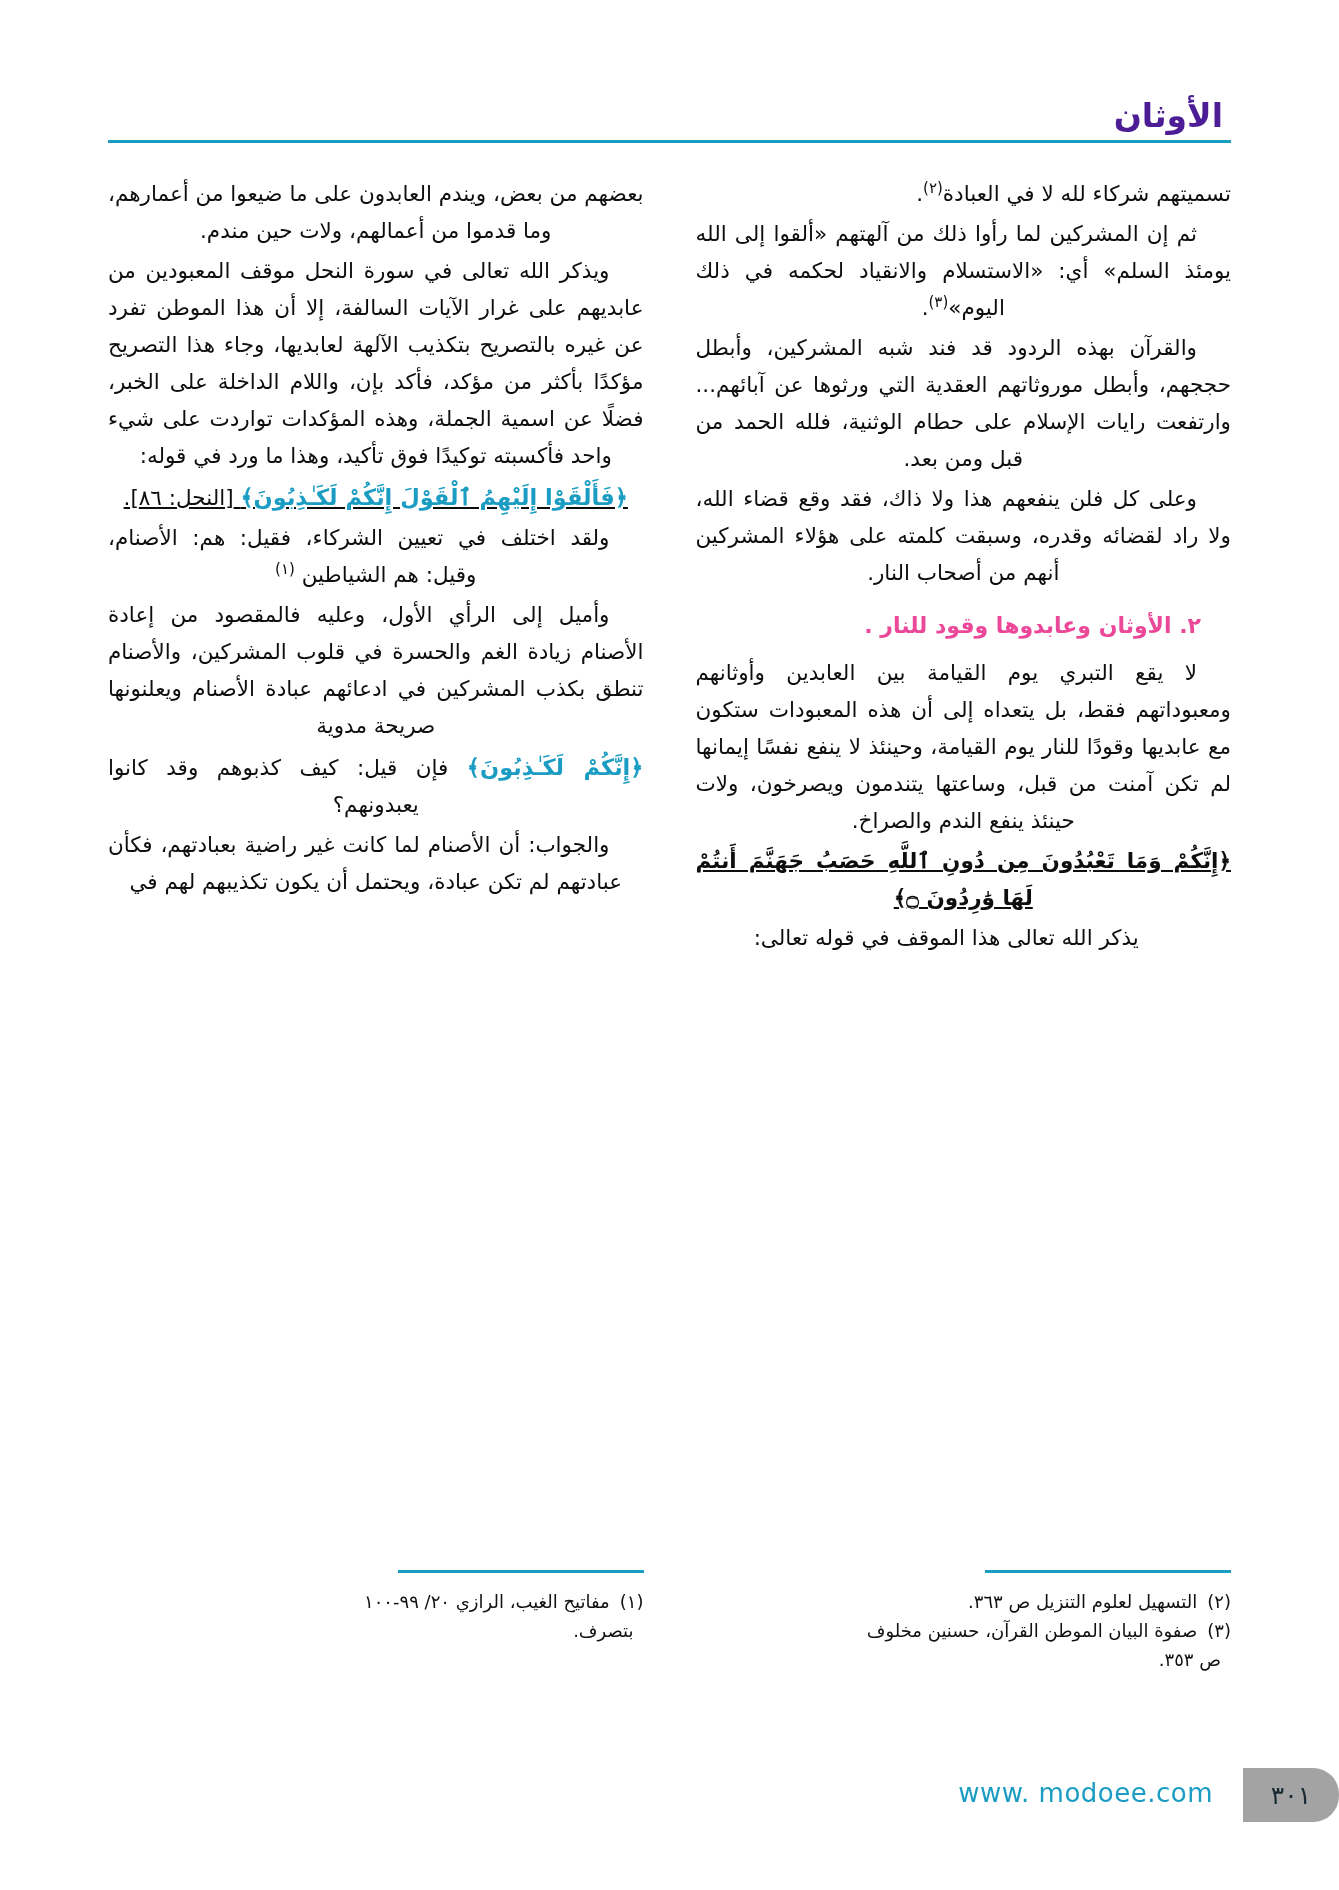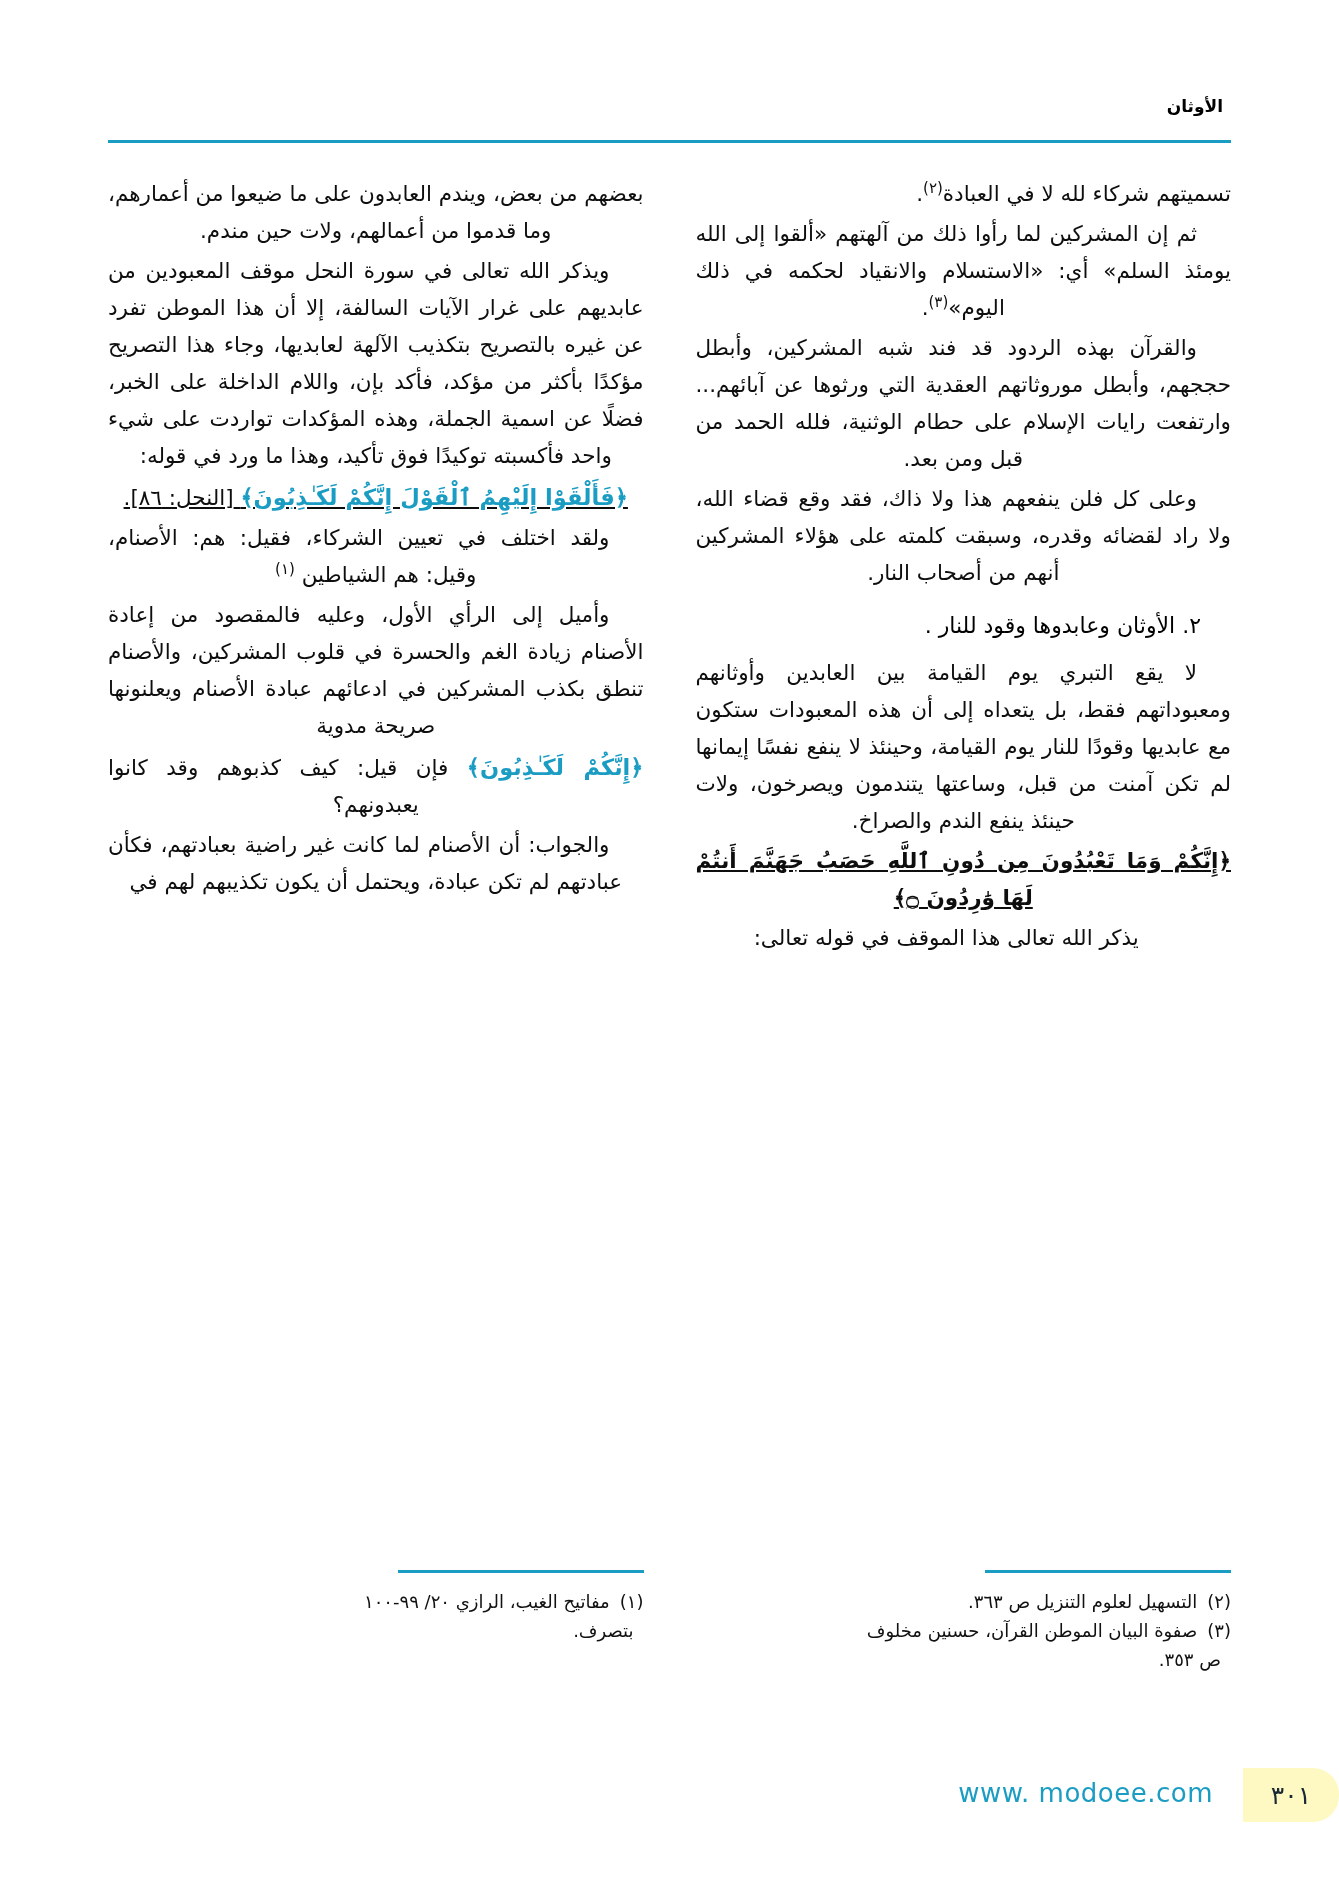--- a/index.html
+++ b/index.html
@@ -29,22 +29,22 @@
     top: 44px;
     right: 0;
     left: 0;
     height: 3px;
     background: #1a9cc3;
   }
   .header-title {
     position: absolute;
     top: 0;
     right: 8px;
-    font-size: 17px;
-    color: #000000;
+    font-size: 33px;
+    color: #4c1d95;
     font-weight: bold;
     letter-spacing: 0;
   }
 
   
   .columns {
     position: absolute;
     top: 176px;
     right: 108px;
     left: 108px;
@@ -67,22 +67,23 @@
     color: #0e0e0e;
     direction: rtl;
   }
   p.body.indent { text-indent: 34px; }
   p.body.plain { text-align: justify; text-align-last: right; }
   p.heading {
     margin: 16px 0 12px 0;
     font-size: 22px;
     line-height: 1.6;
     text-align: right;
-    color: #000000;
+    color: #ec4899;
     text-indent: 30px;
+    font-weight: bold;
   }
   .quran {
     color: #1a9cc3;
     font-size: 22.5px;
     font-weight: bold;
     letter-spacing: 1px;
   }
   .ref {
     font-size: 15px;
     vertical-align: super;
@@ -137,21 +138,21 @@
     right: 0;
     left: 0;
     height: 64px;
   }
   .page-tab {
     position: absolute;
     right: 0;
     top: 2px;
     width: 96px;
     height: 54px;
-    background: #fef9c3;
+    background: #a3a3a3;
     border-radius: 0 26px 26px 0;
     display: flex;
     align-items: center;
     justify-content: center;
     font-size: 25px;
     color: #1a2a33;
   }
   .site {
     position: absolute;
     right: 126px;

